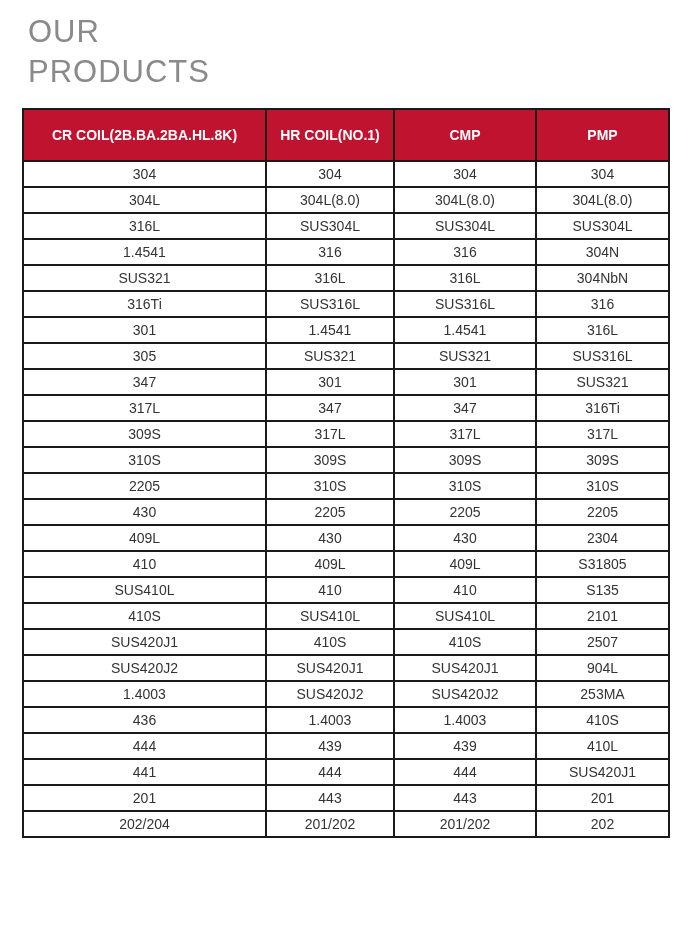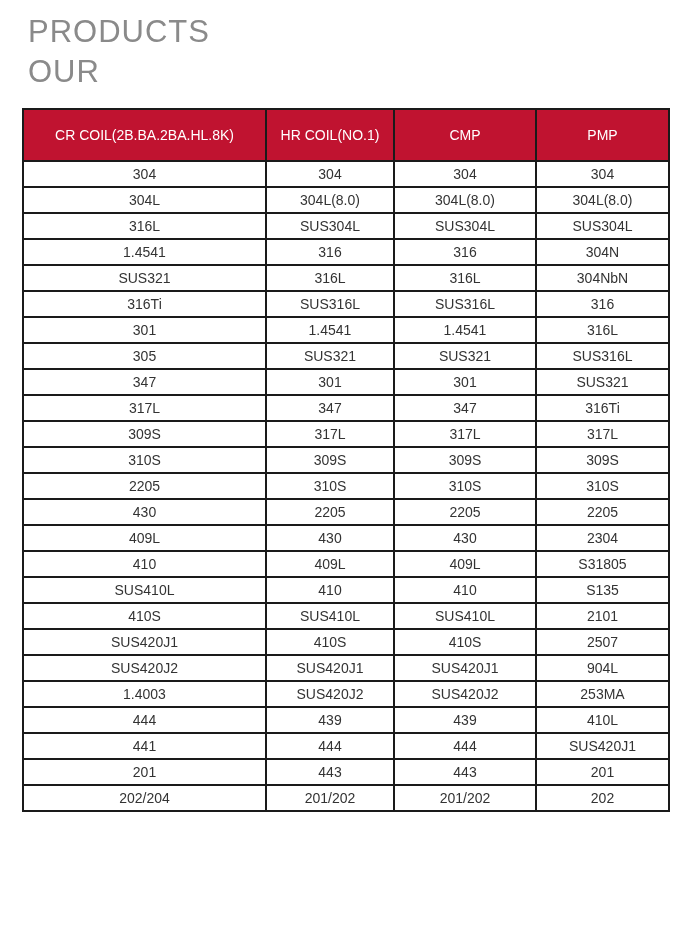--- a/index.html
+++ b/index.html
@@ -39,21 +39,21 @@
     left: 22px;
     top: 108px;
     width: 646px;
     border-collapse: collapse;
     table-layout: fixed;
   }
   table.products th {
     background: var(--header-bg);
     color: var(--header-text);
     font-size: 14px;
-    font-weight: 400;
+    font-weight: 700;
     height: 30px;
     text-align: center;
     vertical-align: middle;
     border: 2px solid var(--border);
     padding: 17px 2px;
     white-space: nowrap;
     overflow: hidden;
   }
   table.products td {
     color: var(--cell-text);
@@ -66,22 +66,22 @@
     white-space: nowrap;
     overflow: hidden;
   }
 </style>
 </head>
 <body>
 
 <div class="page">
 
   <div class="page-title">
+    <div>OUR</div>
     <div>PRODUCTS</div>
-    <div>OUR</div>
   </div>
 
   <table class="products">
     <colgroup>
       <col style="width:243px">
       <col style="width:128px">
       <col style="width:142px">
       <col style="width:133px">
     </colgroup>
     <thead>
@@ -213,20 +213,26 @@
           <td>SUS420J1</td>
           <td>904L</td>
         </tr>
         <tr>
           <td>1.4003</td>
           <td>SUS420J2</td>
           <td>SUS420J2</td>
           <td>253MA</td>
         </tr>
         <tr>
+          <td>436</td>
+          <td>1.4003</td>
+          <td>1.4003</td>
+          <td>410S</td>
+        </tr>
+        <tr>
           <td>444</td>
           <td>439</td>
           <td>439</td>
           <td>410L</td>
         </tr>
         <tr>
           <td>441</td>
           <td>444</td>
           <td>444</td>
           <td>SUS420J1</td>

